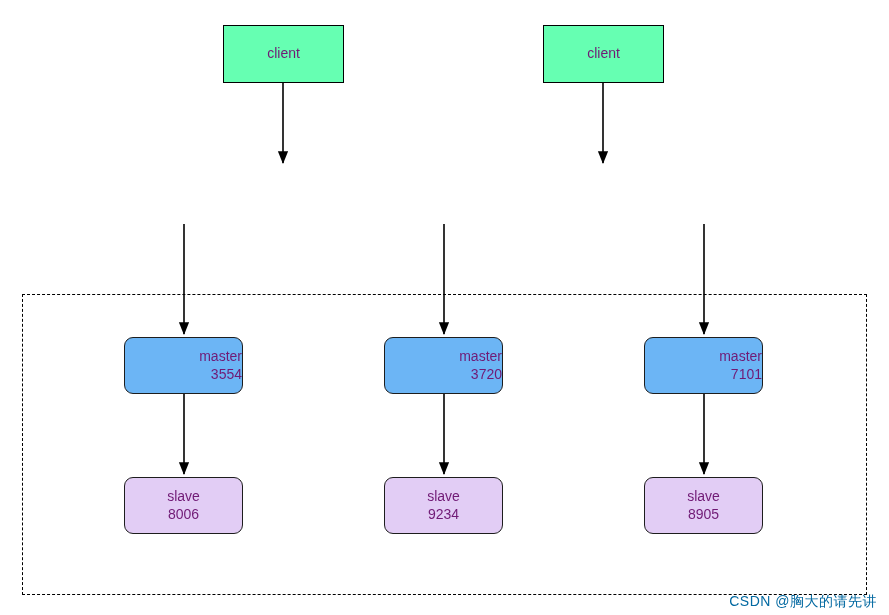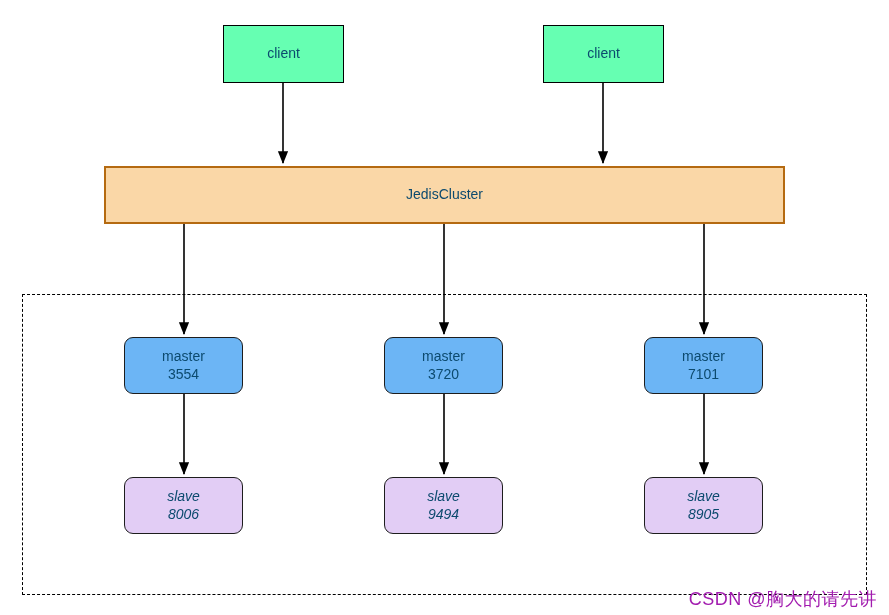--- a/index.html
+++ b/index.html
@@ -25,21 +25,21 @@
     height: 615px;
   }
   .node {
     position: absolute;
     box-sizing: border-box;
     display: flex;
     flex-direction: column;
     align-items: center;
     justify-content: center;
     line-height: 1.22;
-    color: #0c4a6e;
+    color: #701a75;
     text-align: center;
     z-index: 3;
   }
   .node .line1,
   .node .line2 {
     display: block;
     white-space: nowrap;
   }
 
   
@@ -76,38 +76,38 @@
   }
 
   
   .master, .slave {
     width: 119px;
     height: 57px;
     border-radius: 9px;
     border: 1.5px solid #1d1d1d;
     font-size: 14px;
   }
-  .master { background: #6CB5F5; }
-  .slave  { background: #E2CDF5; font-style: italic; }
+  .master { background: #6CB5F5; align-items: flex-end; }
+  .slave  { background: #E2CDF5; }
 
   #master-8001 { left: 124px; top: 337px; }
   #master-8002 { left: 384px; top: 337px; }
   #master-8003 { left: 644px; top: 337px; }
 
   #slave-8006 { left: 124px; top: 477px; }
   #slave-8004 { left: 384px; top: 477px; }
   #slave-8005 { left: 644px; top: 477px; }
 
   
   #watermark {
     position: absolute;
     right: 12px;
     bottom: 4px;
-    font-size: 18px;
-    color: #a21caf;
+    font-size: 14px;
+    color: #0369a1;
     letter-spacing: 0.5px;
     white-space: nowrap;
     z-index: 4;
     user-select: none;
   }
 </style>
 </head>
 <body>
 
 <div id="canvas">
@@ -138,44 +138,41 @@
     <line x1="704" y1="394" x2="704" y2="474" stroke="#000000" stroke-width="1.6" marker-end="url(#arrowhead)"></line>
   </svg>
 
   <div class="node client" id="client-1">
     <span class="line1">client</span>
   </div>
   <div class="node client" id="client-2">
     <span class="line1">client</span>
   </div>
 
-  <div class="node" id="jediscluster">
-    <span class="line1">JedisCluster</span>
-  </div>
 
   <div class="node master" id="master-8001">
     <span class="line1">master</span>
     <span class="line2">3554</span>
   </div>
   <div class="node master" id="master-8002">
     <span class="line1">master</span>
     <span class="line2">3720</span>
   </div>
   <div class="node master" id="master-8003">
     <span class="line1">master</span>
     <span class="line2">7101</span>
   </div>
 
   <div class="node slave" id="slave-8006">
     <span class="line1">slave</span>
     <span class="line2">8006</span>
   </div>
   <div class="node slave" id="slave-8004">
     <span class="line1">slave</span>
-    <span class="line2">9494</span>
+    <span class="line2">9234</span>
   </div>
   <div class="node slave" id="slave-8005">
     <span class="line1">slave</span>
     <span class="line2">8905</span>
   </div>
 
   <div id="watermark">CSDN @胸大的请先讲</div>
 
 </div>
 

